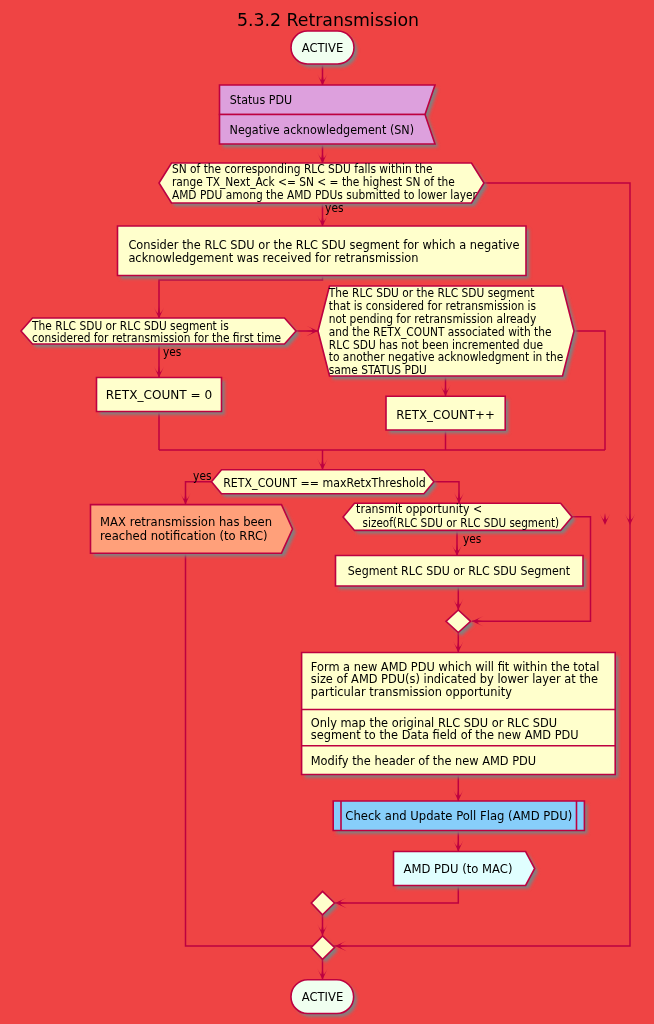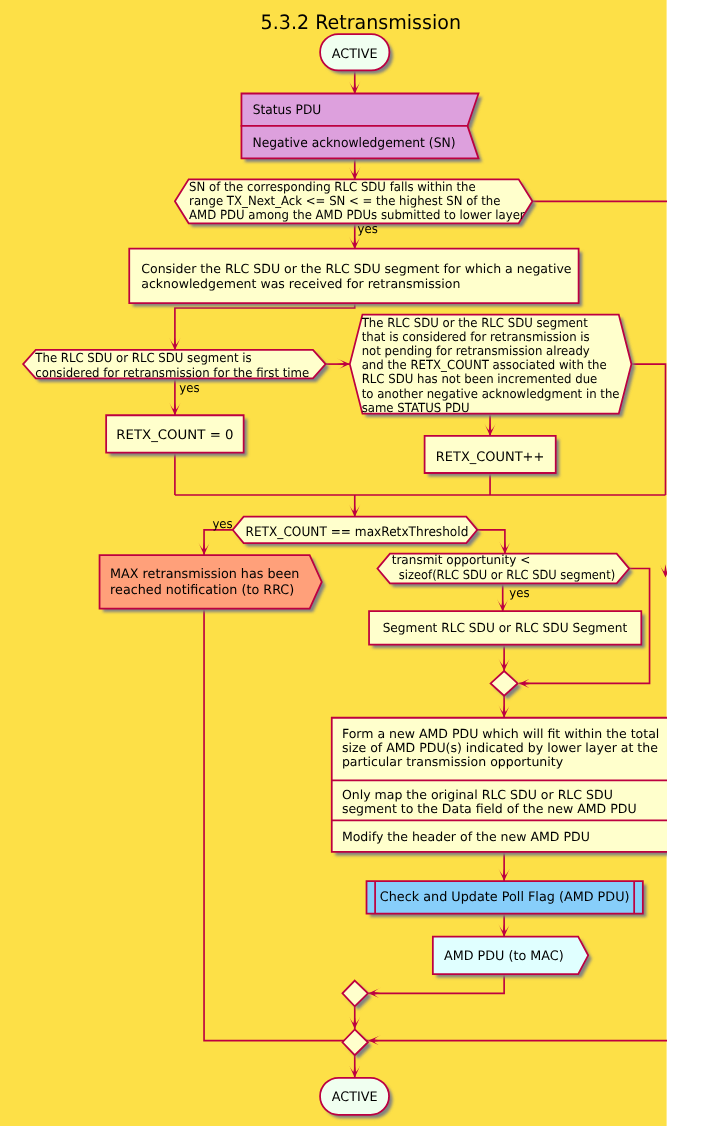--- a/index.html
+++ b/index.html
@@ -1,18 +1,18 @@
 <!DOCTYPE html>
 <html><head>
 <meta charset="utf-8">
 <style>
   html,body{margin:0;padding:0;background:#FFFFFF;}
   body{width:654px;height:1024px;overflow:hidden;
        font-family:"DejaVu Sans",sans-serif;-webkit-font-smoothing:antialiased;}
-  #page{position:relative;width:606px;height:1024px;background:#fde047;overflow:hidden;}
+  #page{position:relative;width:654px;height:1024px;background:#ef4444;overflow:hidden;}
   svg{display:block;position:absolute;left:0;top:0;transform:translateZ(0);}
   text{font-family:"DejaVu Sans",sans-serif;fill:#000000;white-space:pre;}
   .ttl{font-size:18px;}
   .tx{font-size:11.4px;}
   .txm{font-size:11.9px;}
   .sh{stroke:#BD0040;stroke-width:1.6;stroke-linejoin:miter;}
   .ln{stroke:#BD0040;stroke-width:1.5;fill:none;}
   .ah{fill:#BD0040;stroke:none;}
 </style>
 </head>

